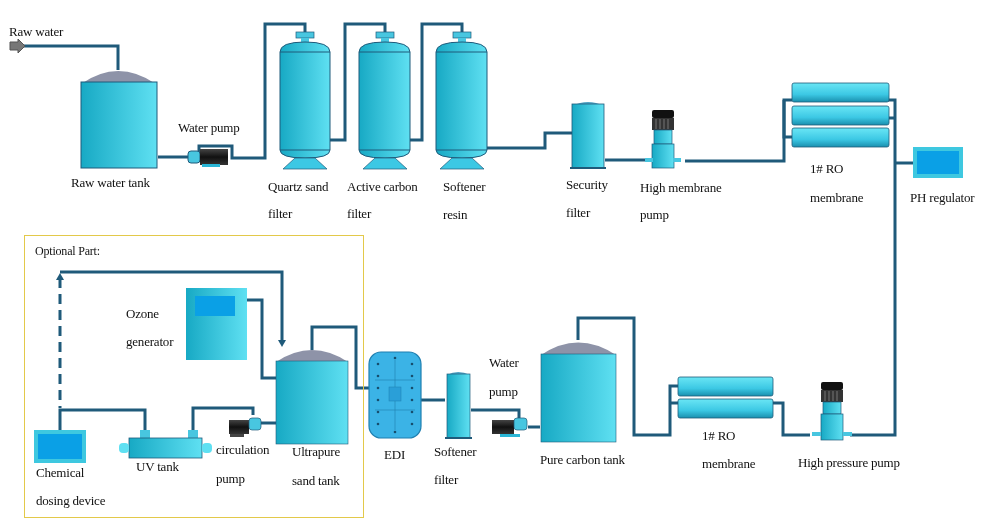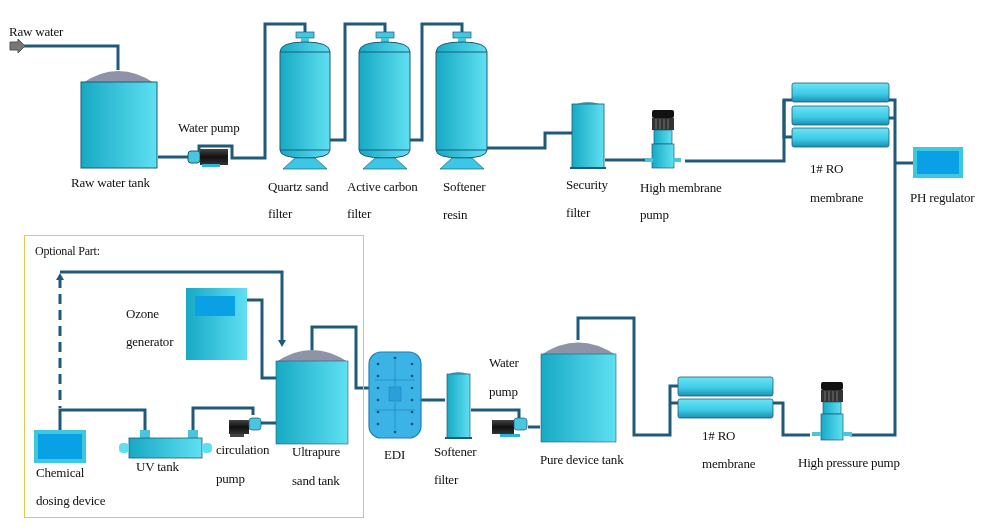--- a/index.html
+++ b/index.html
@@ -246,17 +246,17 @@
   <div class="lbl" style="left:136px;top:459px">UV tank</div>
   <div class="lbl" style="left:216px;top:442px">circulation</div>
   <div class="lbl" style="left:216px;top:471px">pump</div>
   <div class="lbl" style="left:292px;top:444px">Ultrapure</div>
   <div class="lbl" style="left:292px;top:473px">sand tank</div>
   <div class="lbl" style="left:384px;top:447px">EDI</div>
   <div class="lbl" style="left:434px;top:444px">Softener</div>
   <div class="lbl" style="left:434px;top:472px">filter</div>
   <div class="lbl" style="left:489px;top:355px">Water</div>
   <div class="lbl" style="left:489px;top:384px">pump</div>
-  <div class="lbl" style="left:540px;top:452px">Pure device tank</div>
+  <div class="lbl" style="left:540px;top:452px">Pure carbon tank</div>
   <div class="lbl" style="left:702px;top:428px">1# RO</div>
   <div class="lbl" style="left:702px;top:456px">membrane</div>
   <div class="lbl" style="left:798px;top:455px">High pressure pump</div>
 </div>
 
 </body></html>

